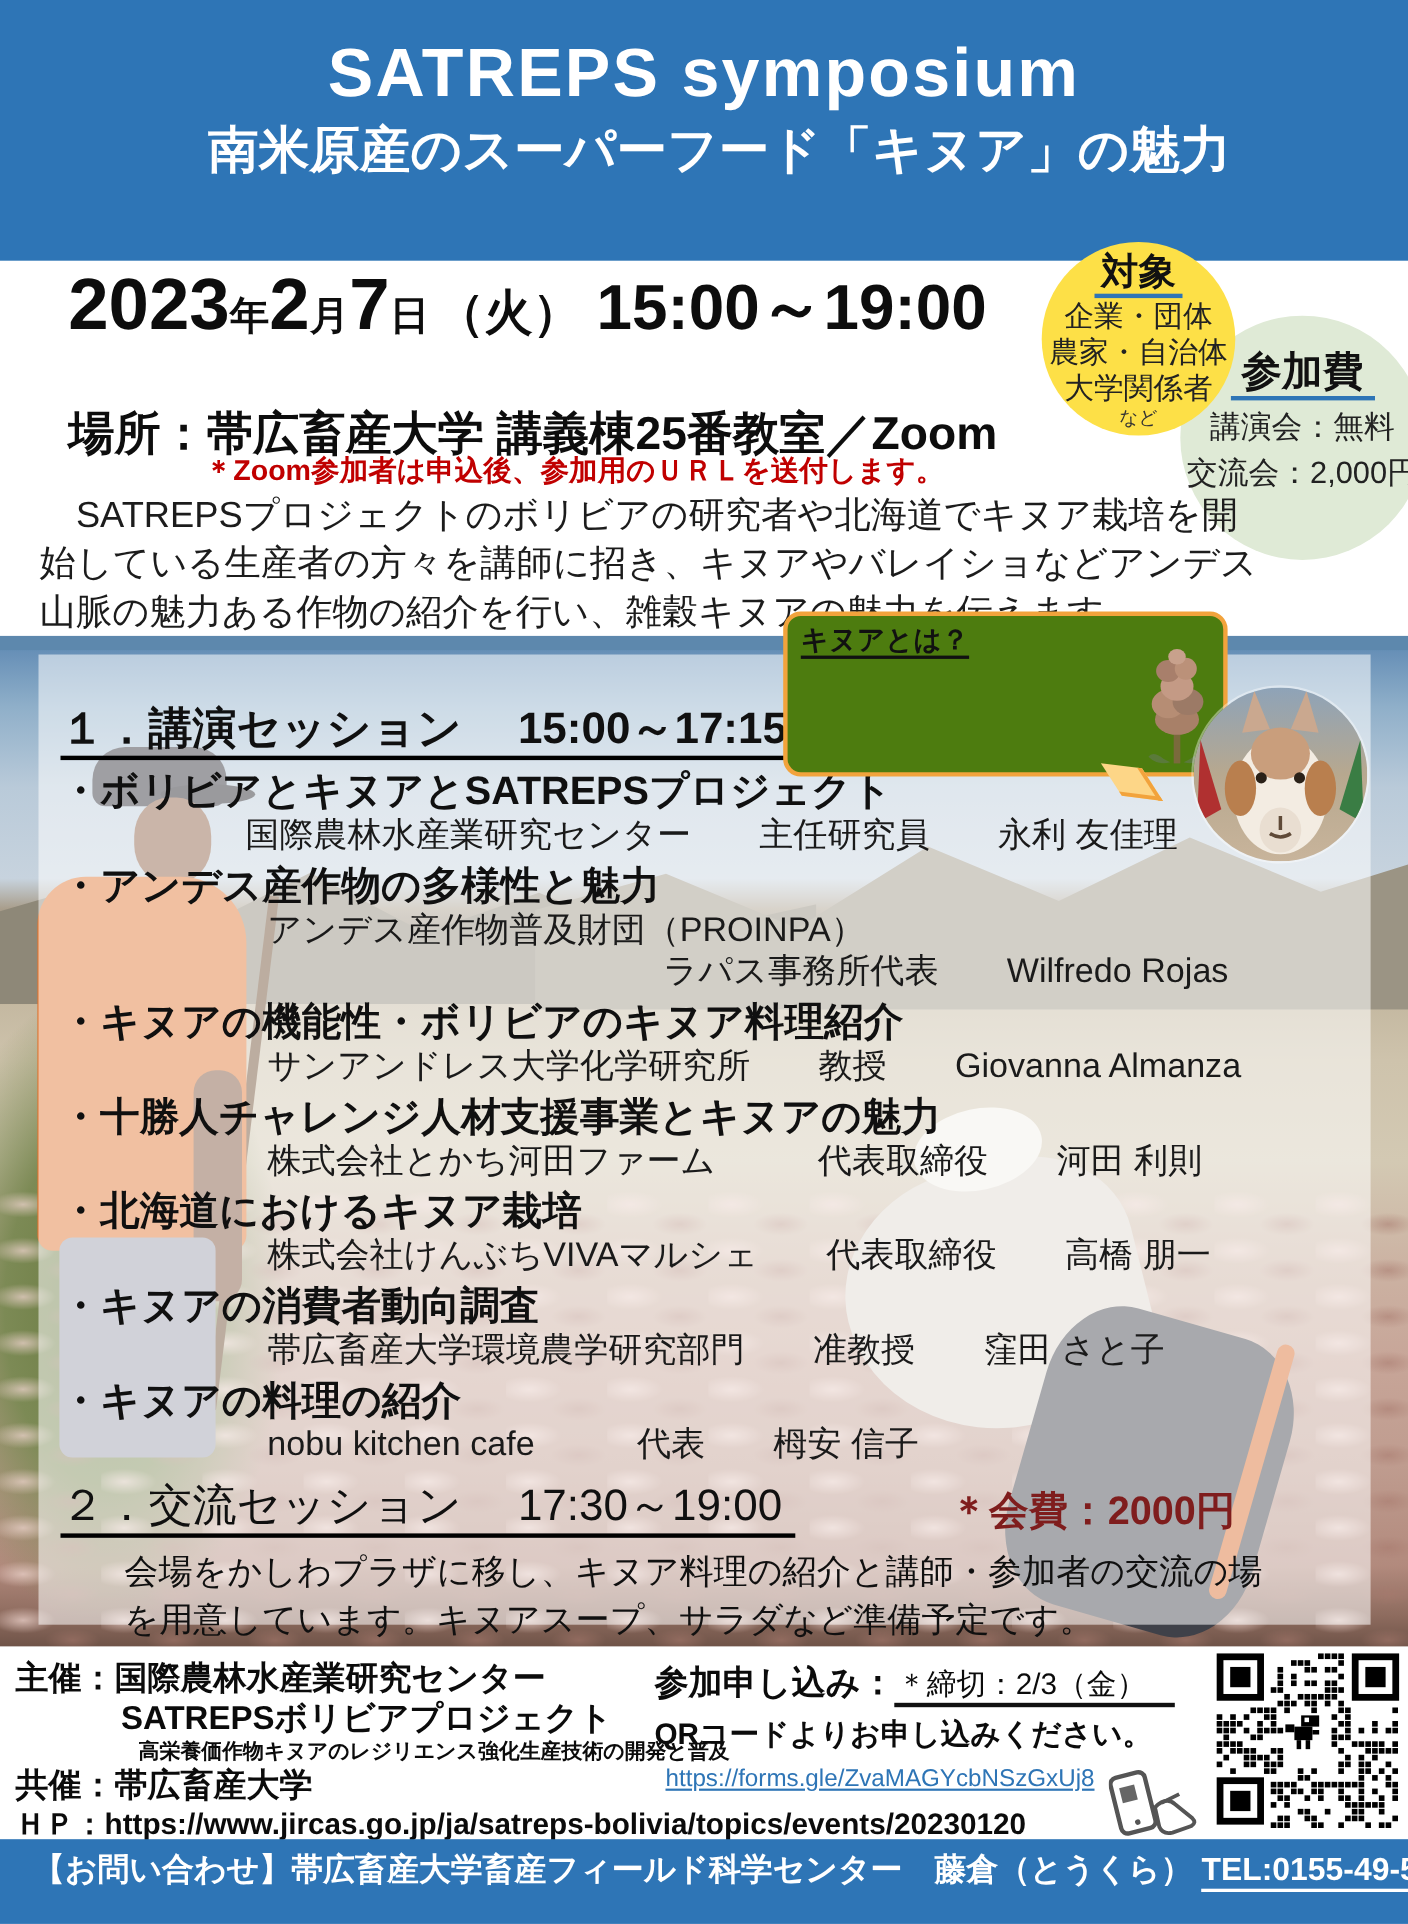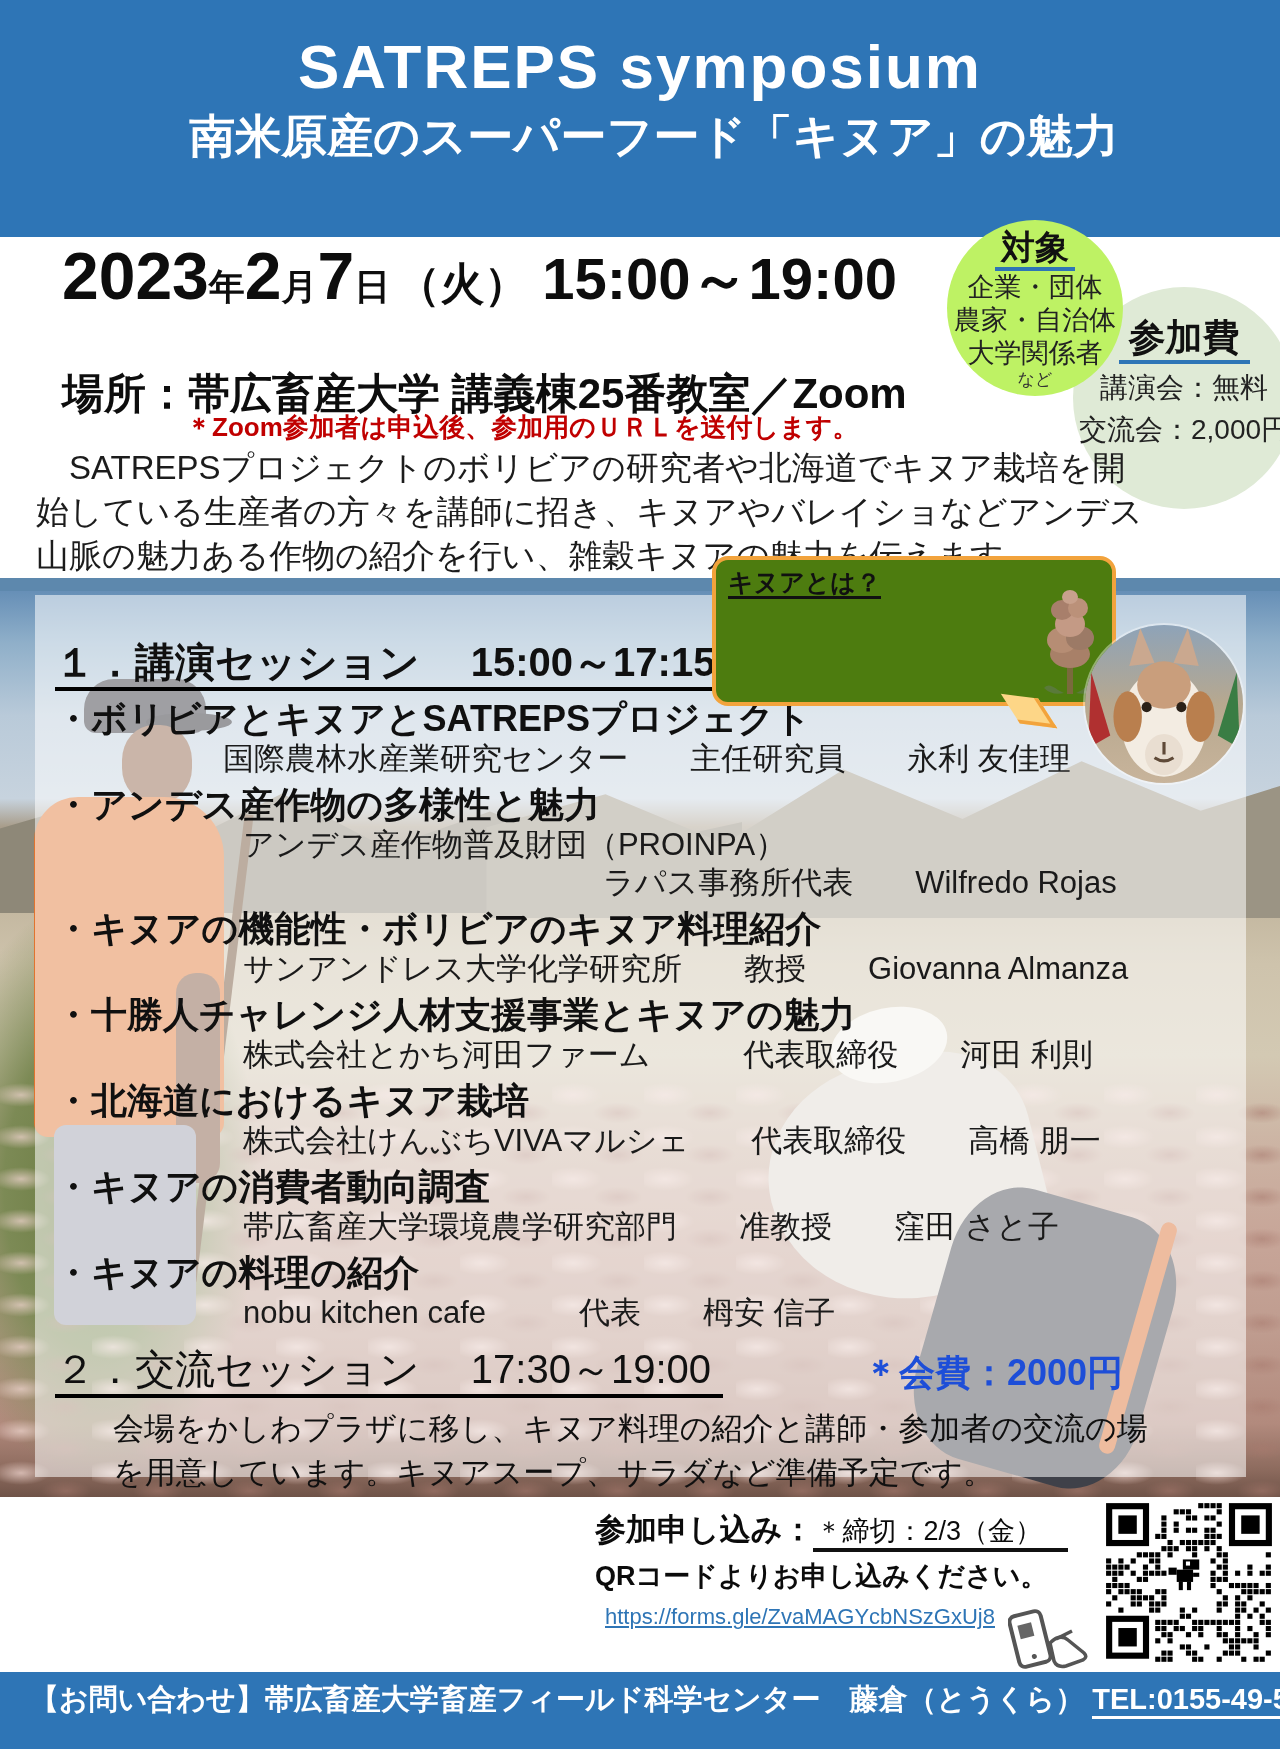--- a/index.html
+++ b/index.html
@@ -16,21 +16,21 @@
   .dateline .num{font-size:66px;font-weight:bold;}
   .dateline .unit{font-size:36px;font-weight:bold;}
   .dateline .dow{font-size:44px;font-weight:bold;margin:0 6px;}
   .dateline .time{font-size:58px;font-weight:bold;margin-left:8px;}
   .placeline{position:absolute;left:62px;top:330px;font-size:42px;font-weight:bold;color:#0d0d0d;white-space:nowrap;z-index:4;margin-top:36px;}
   .zoomnote{position:absolute;left:186px;top:410px;font-size:26px;font-weight:bold;color:#c00000;white-space:nowrap;z-index:4;}
   .intro{position:absolute;left:36px;top:446px;width:1108px;font-size:33px;line-height:44px;color:#1c1c1c;z-index:3;}
 
   
   .badge{border-radius:50%;text-align:center;position:absolute;}
-  .aud{left:947px;top:220px;width:176px;height:176px;background:#bef264;z-index:6;padding-top:8px;}
+  .aud{left:947px;top:220px;width:176px;height:176px;background:#fde047;z-index:6;padding-top:8px;}
   .aud .bt{font-size:34px;font-weight:bold;color:#111;display:inline-block;border-bottom:4px solid #2e75b6;padding:0 6px 1px;line-height:38px;}
   .aud .bi{font-size:27px;color:#222;line-height:33px;white-space:nowrap;}
   .aud .bn{font-size:17px;color:#333;line-height:20px;}
   .fee{left:1073px;top:287px;width:222px;height:222px;background:#dfead6;z-index:1;padding-top:30px;}
   .fee .bt{font-size:37px;font-weight:bold;color:#111;display:inline-block;border-bottom:4px solid #2e75b6;padding:0 10px 1px;line-height:42px;}
   .fee .bi{font-size:28px;color:#222;line-height:36px;white-space:nowrap;margin-top:6px;}
 
   
   .panel{position:absolute;left:0;top:578px;width:1280px;height:919px;overflow:hidden;}
   .panel .topline{position:absolute;left:0;top:0;width:100%;height:13px;background:#5d88ad;z-index:2;}
@@ -75,21 +75,21 @@
   .llama{position:absolute;left:1085px;top:625px;width:158px;height:158px;border-radius:50%;overflow:hidden;z-index:7;box-shadow:0 0 0 2px rgba(255,255,255,.4);}
 
   
   .content{position:absolute;left:55px;top:640px;width:1190px;z-index:5;color:#101010;}
   .s1{display:inline-block;font-size:40px;font-weight:bold;line-height:44px;border-bottom:4px solid #000;padding:0 10px 3px 0;white-space:nowrap;}
   .talk-t{font-size:36px;font-weight:bold;line-height:40px;margin-top:8px;white-space:nowrap;}
   .talk-s{font-size:31px;line-height:36px;margin-top:2px;white-space:nowrap;color:#1a1a1a;}
   .ind1{margin-left:168px;} .ind2{margin-left:188px;} .ind3{margin-left:548px;}
   .s2row{position:relative;margin-top:16px;height:52px;}
   .s2{display:inline-block;font-size:40px;font-weight:normal;line-height:44px;border-bottom:4px solid #000;padding:0 12px 3px 0;white-space:nowrap;}
-  .s2fee{position:absolute;left:808px;top:2px;font-size:36px;font-weight:bold;color:#1d4ed8;white-space:nowrap;}
+  .s2fee{position:absolute;left:808px;top:2px;font-size:36px;font-weight:bold;color:#7f1d1d;white-space:nowrap;}
   .s2desc{margin:8px 0 0 58px;width:1040px;font-size:31px;line-height:44px;}
 
   
   .footer{position:absolute;left:0;top:1497px;width:1280px;height:175px;background:#fff;z-index:4;}
   .fl{position:absolute;left:14px;top:10px;color:#0b0b0b;}
   .fl .r1{font-size:30px;font-weight:bold;line-height:37px;white-space:nowrap;}
   .fl .r2{font-size:30px;font-weight:bold;line-height:37px;margin-left:96px;white-space:nowrap;}
   .fl .r3{font-size:19px;font-weight:bold;line-height:24px;margin-left:112px;white-space:nowrap;}
   .fl .r4{font-size:30px;font-weight:bold;line-height:37px;white-space:nowrap;}
   .fl .r5{font-size:27px;font-weight:bold;line-height:33px;white-space:nowrap;}
@@ -232,20 +232,29 @@
     <div class="talk-s ind2">nobu kitchen cafe　　　代表　　栂安 信子</div>
 
     <div class="s2row">
       <span class="s2">２．交流セッション　 17:30～19:00</span>
       <span class="s2fee">＊会費：2000円</span>
     </div>
     <div class="s2desc">会場をかしわプラザに移し、キヌア料理の紹介と講師・参加者の交流の場を用意しています。キヌアスープ、サラダなど準備予定です。</div>
   </div>
 
   <div class="footer">
+    <div class="fl">
+      <div class="r1">主催：国際農林水産業研究センター</div>
+      <div class="r2">SATREPSボリビアプロジェクト</div>
+      <div class="r3">高栄養価作物キヌアのレジリエンス強化生産技術の開発と普及</div>
+      <div class="r4">共催：帯広畜産大学</div>
+      <div class="r5">
+        <span>ＨＰ：</span><span>https://www.jircas.go.jp/ja/satreps-bolivia/topics/events/20230120</span>
+      </div>
+    </div>
     <div class="fr">
       <div class="a1">
         <span>参加申し込み：</span><span class="dl">＊締切：2/3（金）</span>
       </div>
       <div class="a2">QRコードよりお申し込みください。</div>
       <span class="a3">https://forms.gle/ZvaMAGYcbNSzGxUj8</span>
     </div>
     <svg class="phone" viewBox="0 0 84 60">
       <g transform="rotate(-14 22 30)">
         <rect x="6" y="4" width="32" height="52" rx="6" fill="#fff" stroke="#555" stroke-width="4"></rect>

